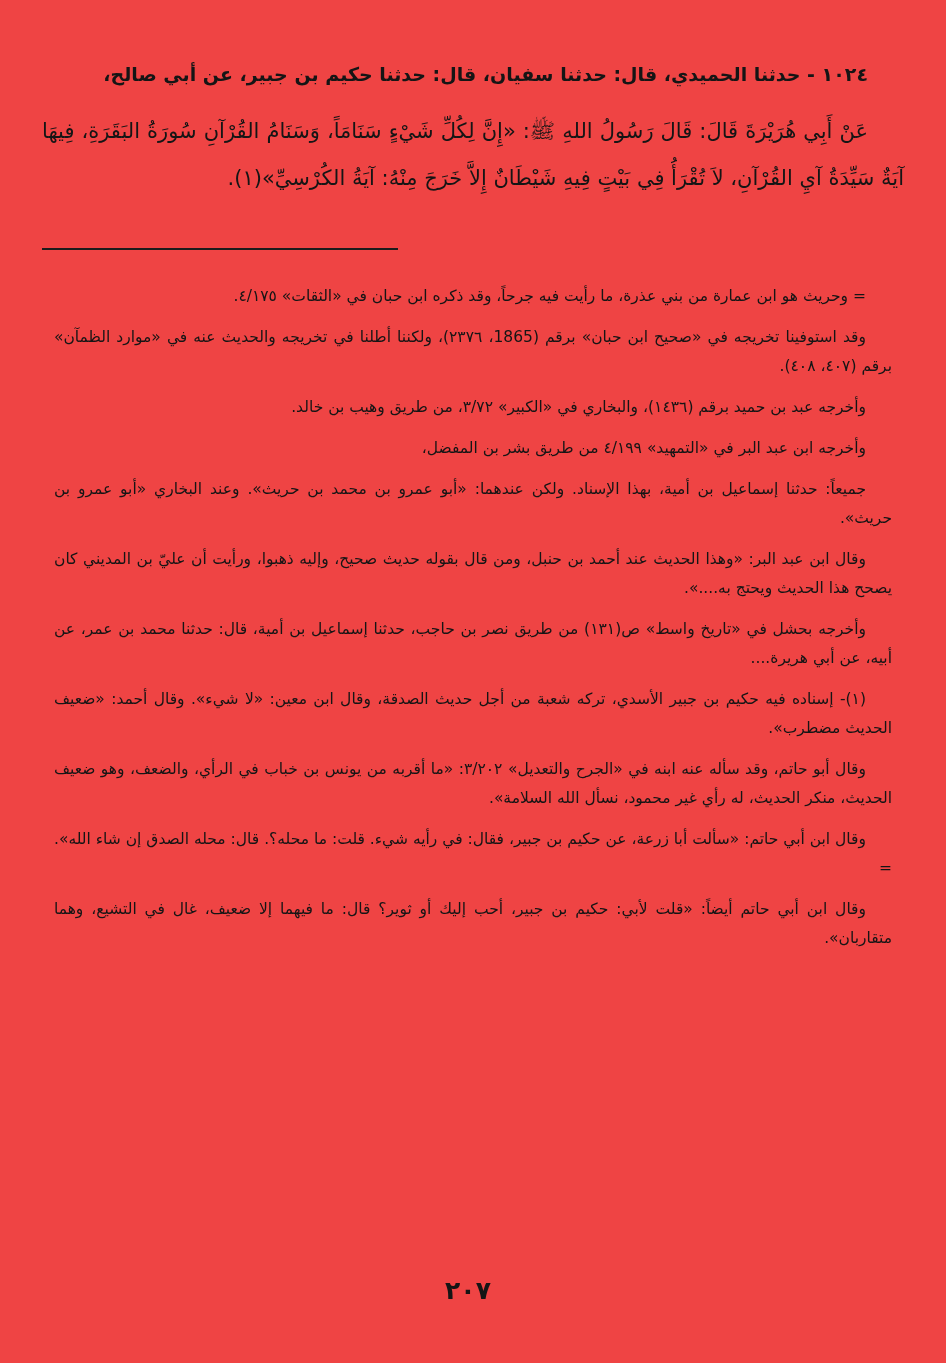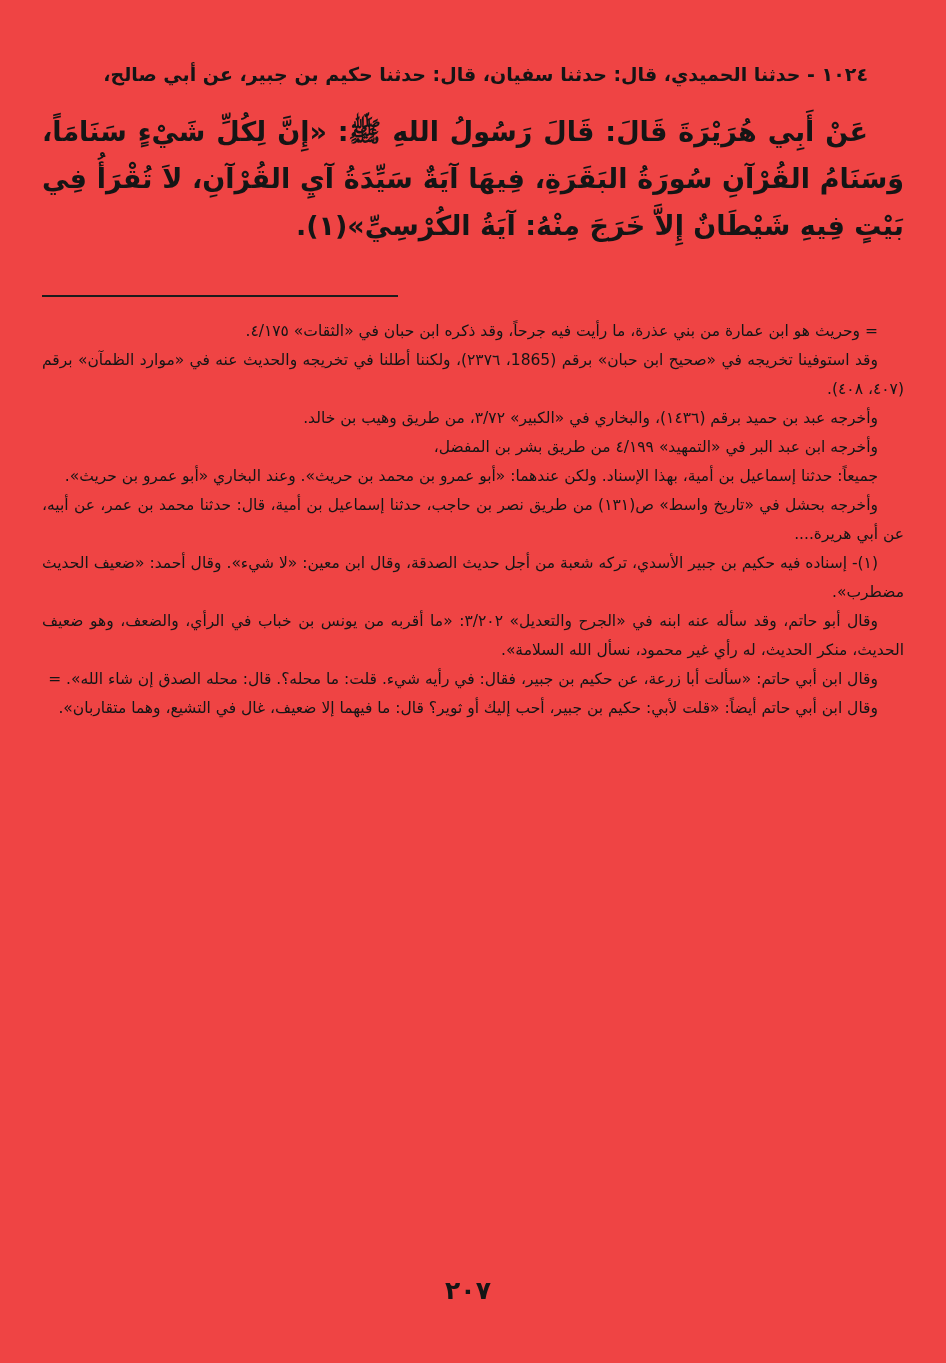--- a/index.html
+++ b/index.html
@@ -25,22 +25,22 @@
   .isnad {
     margin: 0;
     font-size: 19px;
     line-height: 56px;
     text-align: justify;
     text-indent: 36px;
     font-weight: 600;
   }
   .matn {
     margin: 6px 0 0 0;
-    font-size: 27px;
-    font-weight: 700;
+    font-size: 21px;
+    font-weight: 400;
     line-height: 47px;
     text-align: justify;
     text-indent: 36px;
     letter-spacing: 0.2px;
   }
   .hadith-number {
     font-weight: 700;
   }
   
   .footnote-sep {
@@ -51,21 +51,21 @@
   }
   
   .footnotes {
     font-size: 15.5px;
     line-height: 29px;
     text-align: justify;
     max-height: 872px;
     overflow: hidden;
   }
   .footnotes p {
-    margin: 0;
+    margin: 12px;
     text-indent: 26px;
   }
   
   .page-number {
     position: absolute;
     bottom: 58px;
     left: 0;
     right: 10px;
     text-align: center;
     font-size: 25px;
@@ -85,20 +85,21 @@
   </div>
 
   <hr class="footnote-sep">
 
   <div class="footnotes">
     <p>= وحريث هو ابن عمارة من بني عذرة، ما رأيت فيه جرحاً، وقد ذكره ابن حبان في «الثقات» ٤/١٧٥.</p>
     <p>وقد استوفينا تخريجه في «صحيح ابن حبان» برقم (1865، ٢٣٧٦)، ولكننا أطلنا في تخريجه والحديث عنه في «موارد الظمآن» برقم (٤٠٧، ٤٠٨).</p>
     <p>وأخرجه عبد بن حميد برقم (١٤٣٦)، والبخاري في «الكبير» ٣/٧٢، من طريق وهيب بن خالد.</p>
     <p>وأخرجه ابن عبد البر في «التمهيد» ٤/١٩٩ من طريق بشر بن المفضل،</p>
     <p>جميعاً: حدثنا إسماعيل بن أمية، بهذا الإسناد. ولكن عندهما: «أبو عمرو بن محمد بن حريث». وعند البخاري «أبو عمرو بن حريث».</p>
+    <p>وقال ابن عبد البر: «وهذا الحديث عند أحمد بن حنبل، ومن قال بقوله حديث صحيح، وإليه ذهبوا، ورأيت أن عليّ بن المديني كان يصحح هذا الحديث ويحتج به....».</p>
     <p>وأخرجه بحشل في «تاريخ واسط» ص(١٣١) من طريق نصر بن حاجب، حدثنا إسماعيل بن أمية، قال: حدثنا محمد بن عمر، عن أبيه، عن أبي هريرة....</p>
     <p>(١)- إسناده فيه حكيم بن جبير الأسدي، تركه شعبة من أجل حديث الصدقة، وقال ابن معين: «لا شيء». وقال أحمد: «ضعيف الحديث مضطرب».</p>
     <p>وقال أبو حاتم، وقد سأله عنه ابنه في «الجرح والتعديل» ٣/٢٠٢: «ما أقربه من يونس بن خباب في الرأي، والضعف، وهو ضعيف الحديث، منكر الحديث، له رأي غير محمود، نسأل الله السلامة».</p>
     <p>وقال ابن أبي حاتم: «سألت أبا زرعة، عن حكيم بن جبير، فقال: في رأيه شيء. قلت: ما محله؟. قال: محله الصدق إن شاء الله». =</p>
     <p>وقال ابن أبي حاتم أيضاً: «قلت لأبي: حكيم بن جبير، أحب إليك أو ثوير؟ قال: ما فيهما إلا ضعيف، غال في التشيع، وهما متقاربان».</p>
   </div>
 
   <div class="page-number">٢٠٧</div>
 
 </div>

